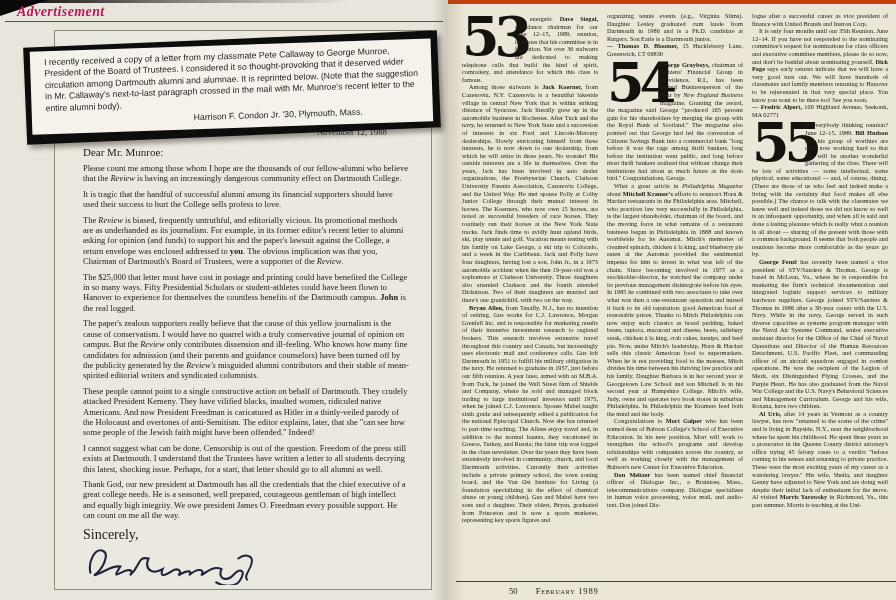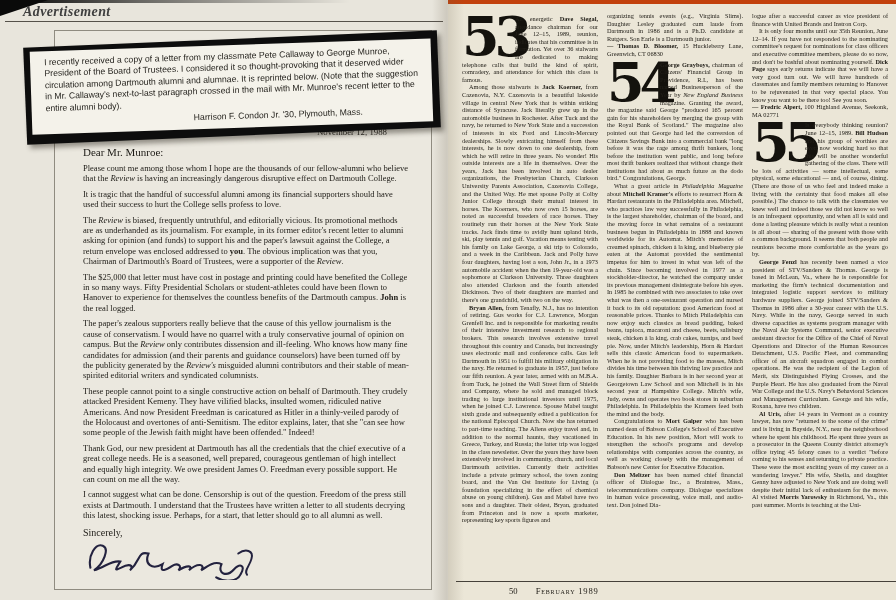--- a/index.html
+++ b/index.html
@@ -15,21 +15,21 @@
   .top-edge-line{
     position:absolute;left:0;top:0;width:350px;height:3px;
     background:linear-gradient(90deg,#000 0%,rgba(0,0,0,.55) 40%,rgba(0,0,0,0) 100%);
   }
   .corner-artifact{
     position:absolute;left:0;top:0;width:48px;height:16px;background:#0a0a0a;
     clip-path:polygon(0 0,100% 0,0 100%);
   }
   .ad-label{
     position:absolute;left:17px;top:4px;
-    font-style:italic;font-weight:bold;font-size:14px;letter-spacing:.4px;color:#404040;margin-left:6px;
+    font-style:italic;font-weight:bold;font-size:14px;letter-spacing:.4px;color:#be185d;
   }
   .ad-rule{position:absolute;left:5px;top:21px;width:438px;height:1px;background:#55514a;}
   .letter-box{
     position:absolute;left:54px;top:30px;width:376px;height:558px;
     border:1px solid #8f8b80;background:#ebe8df;overflow:visible;
   }
   .clip-wrap{
     position:absolute;left:-30px;top:8px;width:414px;
     transform:rotate(-2.4deg);z-index:3;
   }
@@ -45,21 +45,21 @@
   }
   .clip-attrib{
     font-family:"Liberation Sans",sans-serif;font-size:8.7px;color:#26241f;
     text-align:right;padding-right:58px;margin-top:3px;
   }
   .letter-flow{position:absolute;left:0;top:0;width:100%;height:100%;overflow:hidden;}
   .letter-date{margin:96px 44px 0 0;text-align:right;font-size:8.8px;}
   .letter-salutation{margin:9px 0 0 28px;font-size:11px;}
   .letter-body{margin:0 22px 0 28px;}
   .letter-body p{font-size:8.5px;line-height:10.4px;margin:5px 0 0 0;text-align:left;}
-  .letter-closing{margin:6px 0 0 28px;font-size:10px;}
+  .letter-closing{margin:6px 0 0 28px;font-size:14px;}
   .signature{display:block;margin:-2px 0 0 24px;}
   .sig-name{margin:-8px 0 0 28px;font-size:8.8px;}
   .b{font-weight:bold;font-family:Liberation Serif, serif;}
   .i{font-style:italic;}
   
   .gutter{
     position:absolute;left:432px;top:0;width:32px;height:600px;z-index:2;
     background:linear-gradient(90deg,rgba(105,95,75,0) 0%,rgba(105,95,75,.20) 45%,rgba(105,95,75,0) 100%);
   }
   
@@ -98,28 +98,28 @@
   <div class="top-edge-line"></div>
   <div class="corner-artifact"></div>
   <div class="ad-label">Advertisement</div>
   <div class="ad-rule"></div>
 
   <div class="letter-box">
     <div class="letter-flow">
       <div class="letter-date">November 12, 1988</div>
       <div class="letter-salutation">Dear Mr. Munroe:</div>
       <div class="letter-body">
-          <p><span>Please count me among those whom I hope are the thousands of our fellow-alumni who believe that the </span><span class="i">Review</span><span> is having an increasingly dangerous disruptive effect on Dartmouth College.</span></p>
+          <p><span>Please count me among those whom I hope are the thousands of our fellow-alumni who believe that the </span><span class="i">Review</span><span> is having an increasingly dangerous community effect on Dartmouth College.</span></p>
           <p><span>It is tragic that the handful of successful alumni among its financial supporters should have used their success to hurt the College sells profess to love.</span></p>
           <p><span>The </span><span class="i">Review</span><span> is biased, frequently untruthful, and editorially vicious. Its promotional methods are as underhanded as its journalism. For example, in its former editor's recent letter to alumni asking for opinion (and funds) to support his and the paper's lawsuit against the College, a return envelope was enclosed addressed to </span><span class="b">you</span><span>. The obvious implication was that you, Chairman of Dartmouth's Board of Trustees, were a supporter of the </span><span class="i">Review</span><span>.</span></p>
           <p><span>The $25,000 that letter must have cost in postage and printing could have benefited the College in so many ways. Fifty Presidential Scholars or student-athletes could have been flown to Hanover to experience for themselves the countless benefits of the Dartmouth campus. </span><span class="b">John</span><span> is the real logged.</span></p>
           <p><span>The paper's zealous supporters really believe that the cause of this yellow journalism is the cause of conservatism. I would have no quarrel with a truly conservative journal of opinion on campus. But the </span><span class="i">Review</span><span> only contributes dissension and ill-feeling. Who knows how many fine candidates for admission (and their parents and guidance counselors) have been turned off by the publicity generated by the </span><span class="i">Review's</span><span> misguided alumni contributors and their stable of mean-spirited editorial writers and syndicated columnists.</span></p>
           <p><span>These people cannot point to a single constructive action on behalf of Dartmouth. They crudely attacked President Kemeny. They have vilified blacks, insulted women, ridiculed native Americans. And now President Freedman is caricatured as Hitler in a thinly-veiled parody of the Holocaust and overtones of anti-Semitism. The editor explains, later, that she "can see how some people of the Jewish faith might have been offended." Indeed!</span></p>
+          <p><span>I cannot suggest what can be done. Censorship is out of the question. Freedom of the press still exists at Dartmouth. I understand that the Trustees have written a letter to all students decrying this latest, shocking issue. Perhaps, for a start, that letter should go to all alumni as well.</span></p>
           <p><span>Thank God, our new president at Dartmouth has all the credentials that the chief executive of a great college needs. He is a seasoned, well prepared, courageous gentleman of high intellect and equally high integrity. We owe president James O. Freedman every possible support. He can count on me all the way.</span></p>
-          <p><span>I cannot suggest what can be done. Censorship is out of the question. Freedom of the press still exists at Dartmouth. I understand that the Trustees have written a letter to all students decrying this latest, shocking issue. Perhaps, for a start, that letter should go to all alumni as well.</span></p>
         </div>
       <div class="letter-closing">Sincerely,</div>
       <svg class="signature" width="190" height="44" viewBox="0 0 210 50">
         <path d="M10,36 C7,22 16,8 24,11 C32,14 25,32 14,39 C26,36 34,27 44,29 C40,36 35,41 45,36 C54,31 60,33 55,39 C68,27 63,17 76,20 C71,32 80,39 92,32 C88,43 97,38 103,34 C109,30 115,34 110,39 C121,32 127,34 122,39 C132,30 141,32 136,39 C143,34 151,28 159,32 C154,43 165,47 173,38 C181,30 186,34 181,43 C177,52 163,53 153,47" stroke="#23223f" fill="none" stroke-width="2.4" stroke-linecap="round"></path>
         <path d="M178,20 C186,14 196,16 193,26 C191,34 184,40 188,44" stroke="#23223f" fill="none" stroke-width="2.2" stroke-linecap="round"></path>
       </svg>
     </div>
     <div class="clip-wrap">
       <div class="clip-black">
         <div class="clip-paper">

